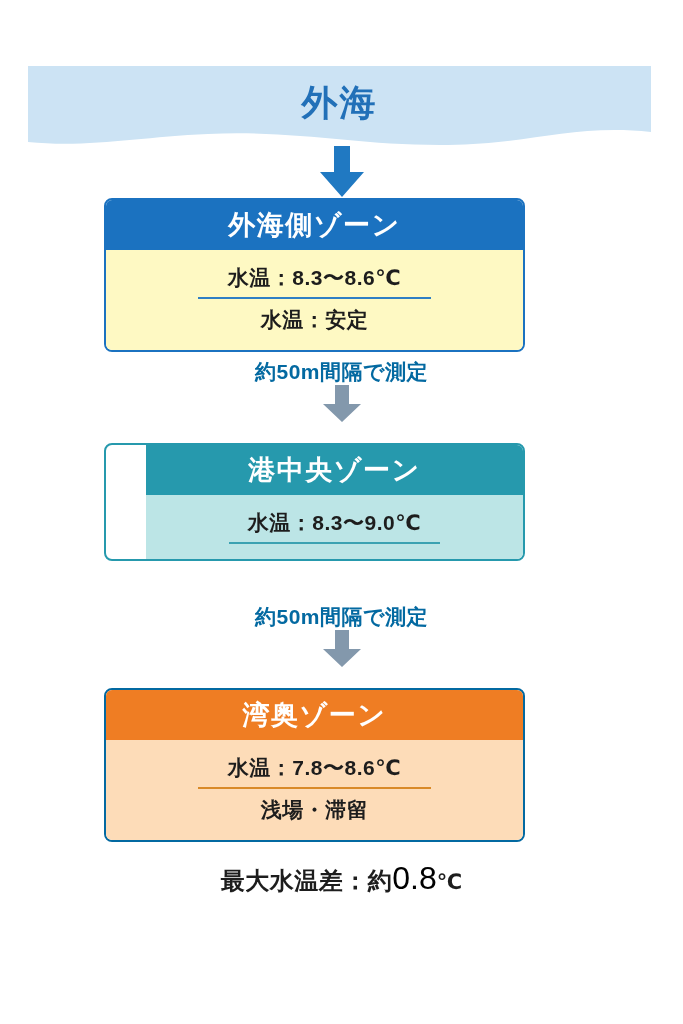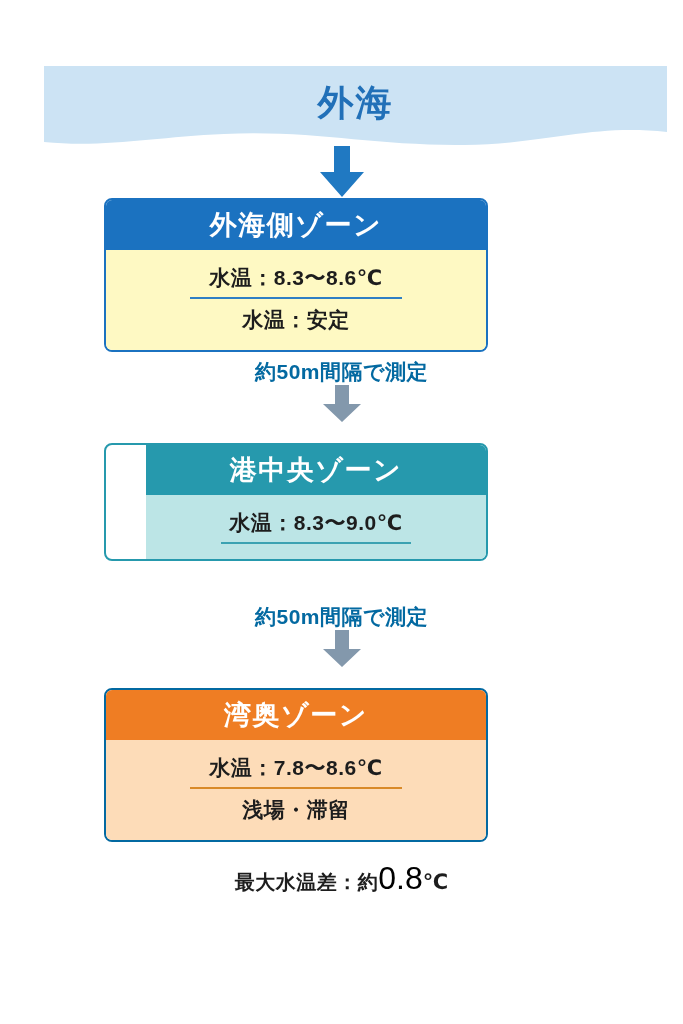--- a/index.html
+++ b/index.html
@@ -17,21 +17,21 @@
   .page {
     position: relative;
     width: 683px;
     height: 1024px;
     box-sizing: border-box;
   }
 
   
   .banner {
     position: absolute;
-    left: 44px;
+    left: 28px;
     top: 66px;
     width: 623px;
     height: 92px;
   }
   .banner-wave {
     position: absolute;
     left: 0;
     top: 0;
     width: 623px;
     height: 92px;
@@ -65,21 +65,21 @@
     width: 40px;
     height: 38px;
     display: block;
     margin: 2px auto 0 auto;
   }
 
   
   .zone {
     position: absolute;
     left: 104px;
-    width: 384px;
+    width: 421px;
     border-radius: 8px;
     overflow: hidden;
     box-sizing: border-box;
   }
   .zone-head {
     height: 50px;
     display: flex;
     align-items: center;
     justify-content: center;
     font-size: 27px;
@@ -144,21 +144,21 @@
   
   .footer {
     position: absolute;
     left: 0;
     top: 860px;
     width: 683px;
     text-align: center;
     white-space: nowrap;
   }
   .footer-label {
-    font-size: 20px;
+    font-size: 24px;
     font-weight: bold;
     color: #1d1d1d;
     letter-spacing: 0.5px;
   }
   .footer-value {
     font-size: 32px;
     font-weight: normal;
     color: #000000;
     letter-spacing: 0px;
   }

